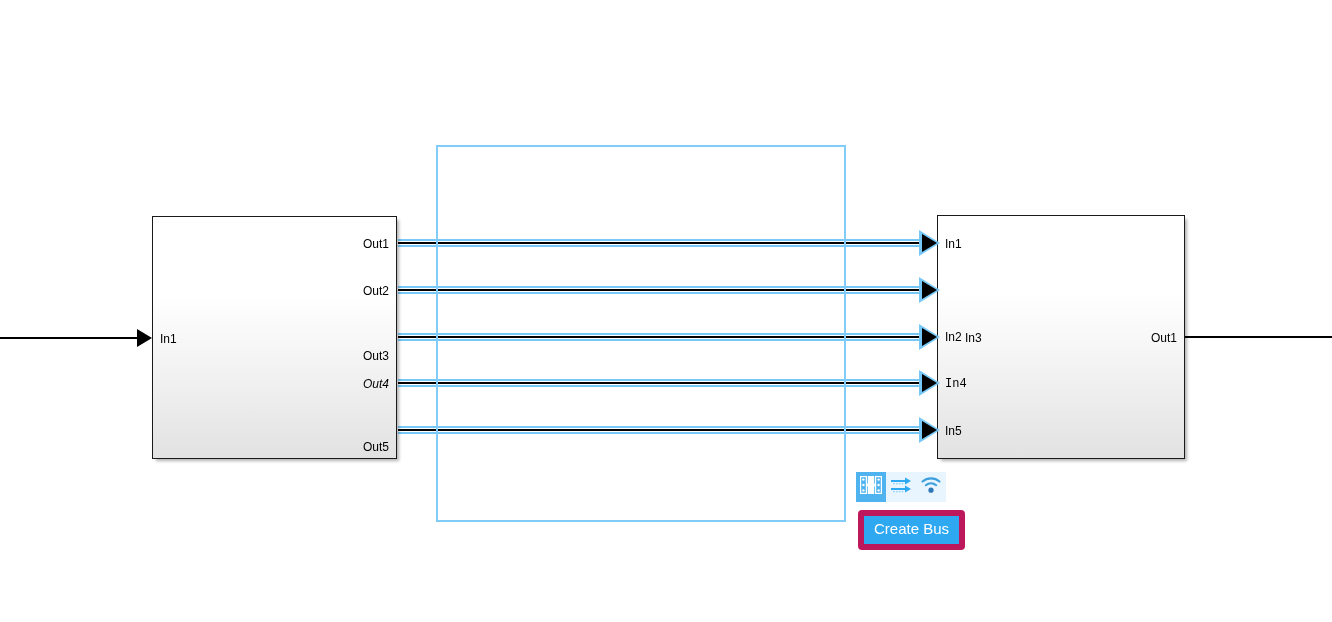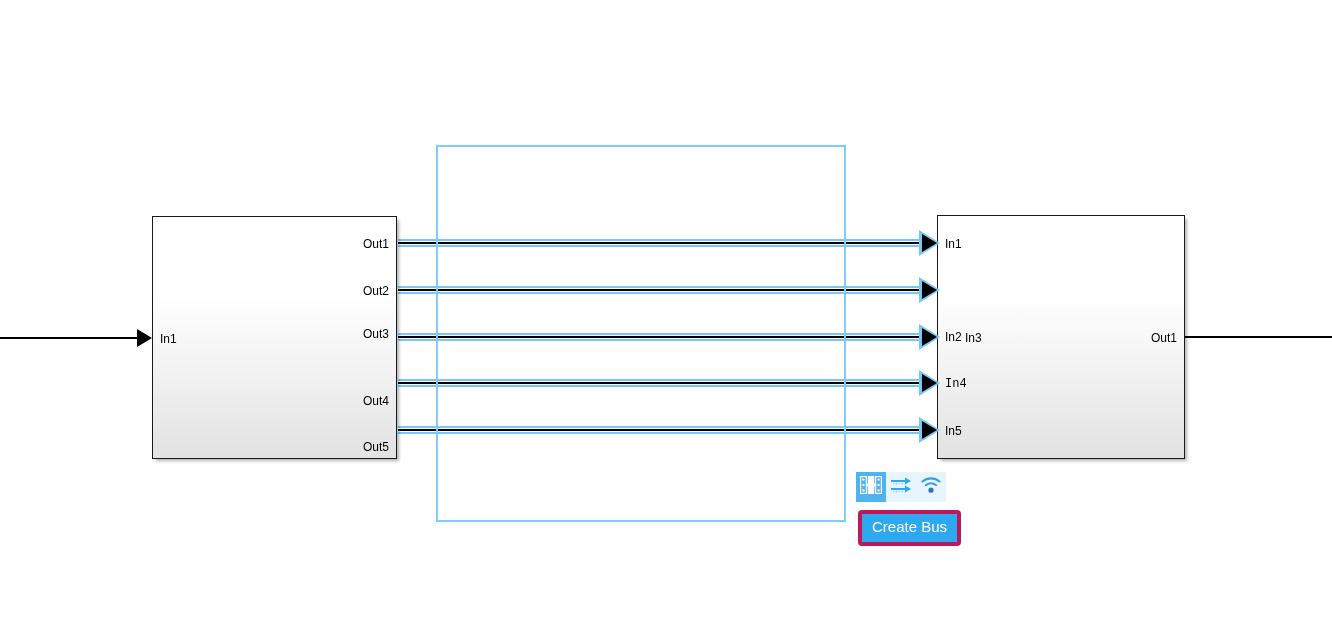--- a/index.html
+++ b/index.html
@@ -92,21 +92,21 @@
     background: #e8f5fe;
     cursor: pointer;
   }
   .act-btn.active { background: #4fb3f0; }
 
   
   #tooltip {
     position: absolute;
     box-sizing: border-box;
     background: #2fa8f2;
-    border: 4px solid #be185d;
+    border: 6px solid #be185d;
     border-radius: 4px;
     color: #ffffff;
     font-family: "Liberation Sans", sans-serif;
     font-size: 15px;
     padding: 5px 10px 6px 10px;
     white-space: nowrap;
     line-height: 1.1;
   }
 </style>
 </head>
@@ -124,22 +124,22 @@
       <div class="wire plain" style="left: 1185px; top: 336px; width: 147px;"></div>
     </div>
 
   <div id="selection-rect" style="left: 436px; top: 145px; width: 410px; height: 377px; border-color: rgb(130, 204, 250);"></div>
 
   <div id="blocks-layer">
       <div class="sl-block" style="left: 152px; top: 216px; width: 245px; height: 243px; border-color: rgb(26, 26, 26);">
         <div class="port-label left" style="top: 122px;">In1</div>
         <div class="port-label right" style="top: 27px;">Out1</div>
         <div class="port-label right" style="top: 74px;">Out2</div>
-        <div class="port-label right" style="top: 117px;">Out3</div>
-        <div class="port-label right" style="top: 184px;">Out4</div>
+        <div class="port-label right" style="top: 139px;">Out3</div>
+        <div class="port-label right" style="top: 167px; font-style: italic;">Out4</div>
         <div class="port-label right" style="top: 230px;">Out5</div>
       </div>
       <div class="sl-block" style="left: 937px; top: 215px; width: 248px; height: 244px; border-color: rgb(26, 26, 26);">
         <div class="port-label left" style="top: 28px;">In1</div>
         <div class="port-label left" style="top: 75px; margin-top: 46px;">In2</div>
         <div class="port-label left" style="top: 122px; margin-left: 20px;">In3</div>
         <div class="port-label left" style="top: 168px; font-family: Liberation Mono, monospace;">In4</div>
         <div class="port-label left" style="top: 215px;">In5</div>
         <div class="port-label right" style="top: 122px;">Out1</div>
       </div>

